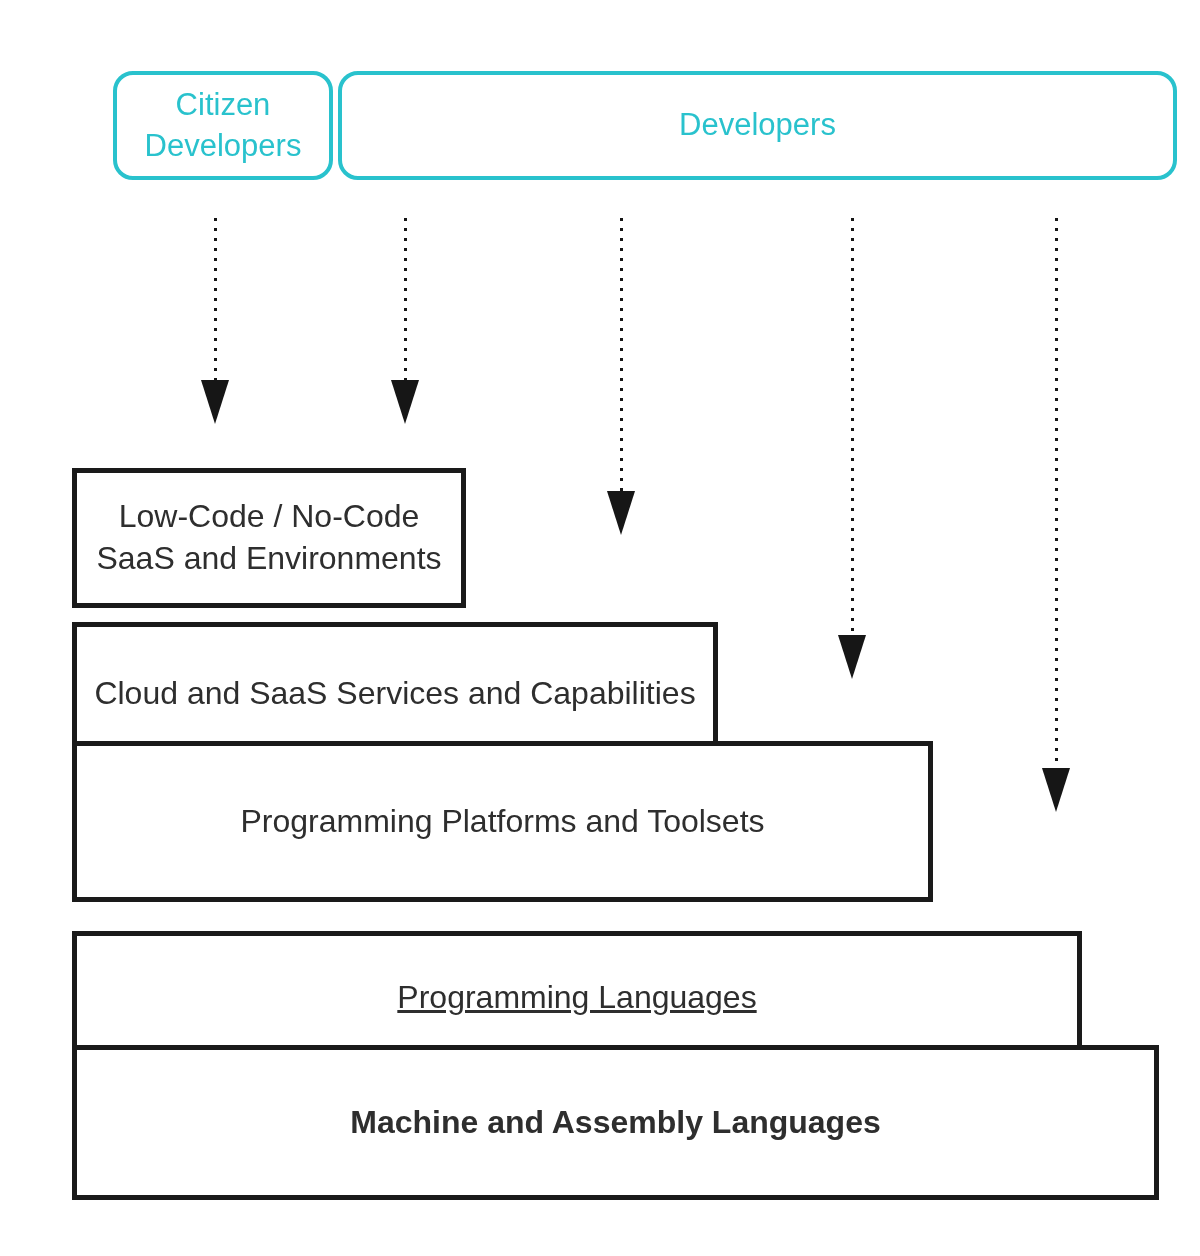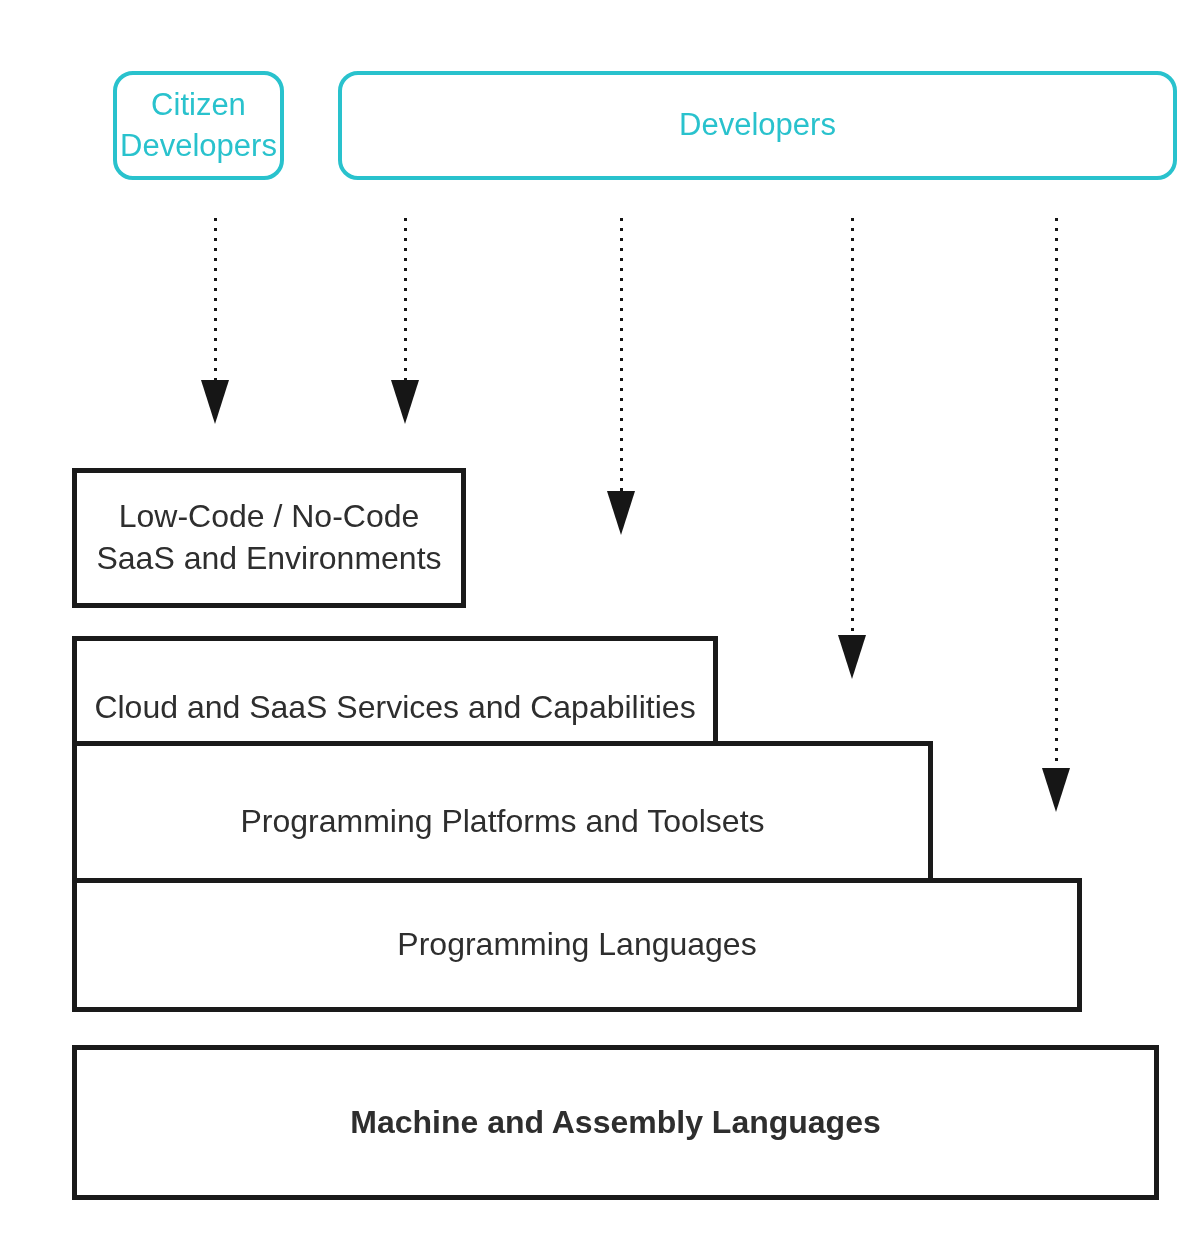--- a/index.html
+++ b/index.html
@@ -27,21 +27,21 @@
     border: 4px solid var(--cyan);
     border-radius: 20px;
     color: var(--cyan);
     font-size: 31px;
     line-height: 1.32;
     display: flex;
     align-items: center;
     justify-content: center;
     text-align: center;
   }
-  .actor--citizen    { left: 113px; width: 171px; align-items: center; }
+  .actor--citizen    { left: 113px; width: 220px; align-items: center; }
   .actor--developers { left: 338px; width: 839px; }
 
   
   .arrow {
     position: absolute;
     top: 218px;
     width: 28px;
     display: flex;
     flex-direction: column;
     align-items: center;
@@ -73,23 +73,23 @@
     color: var(--ink);
     font-size: 32px;
     line-height: 1.3;
     display: flex;
     flex-direction: column;
     align-items: center;
     justify-content: center;
     text-align: center;
   }
   .layer--1 { top: 468px;  width: 394px;  height: 140px; }
-  .layer--2 { top: 636px;  width: 646px;  height: 143px; }
+  .layer--2 { top: 622px;  width: 646px;  height: 143px; }
   .layer--3 { top: 741px;  width: 861px;  height: 161px; }
-  .layer--4 { top: 878px;  width: 1010px; height: 134px; }
+  .layer--4 { top: 931px;  width: 1010px; height: 134px; text-decoration: underline; }
   .layer--5 { top: 1045px; width: 1087px; height: 155px; font-weight: bold; }
 </style>
 </head>
 <body>
 
 <div class="canvas">
 
   <div class="actor actor--citizen">
     <span>Citizen Developers</span>
   </div>

